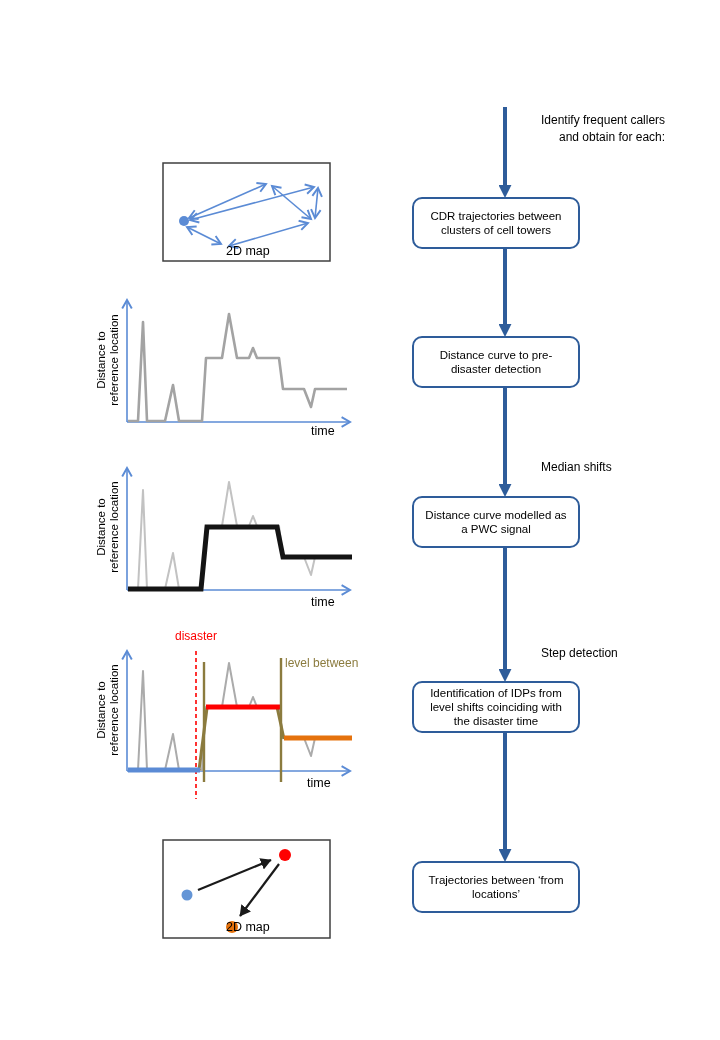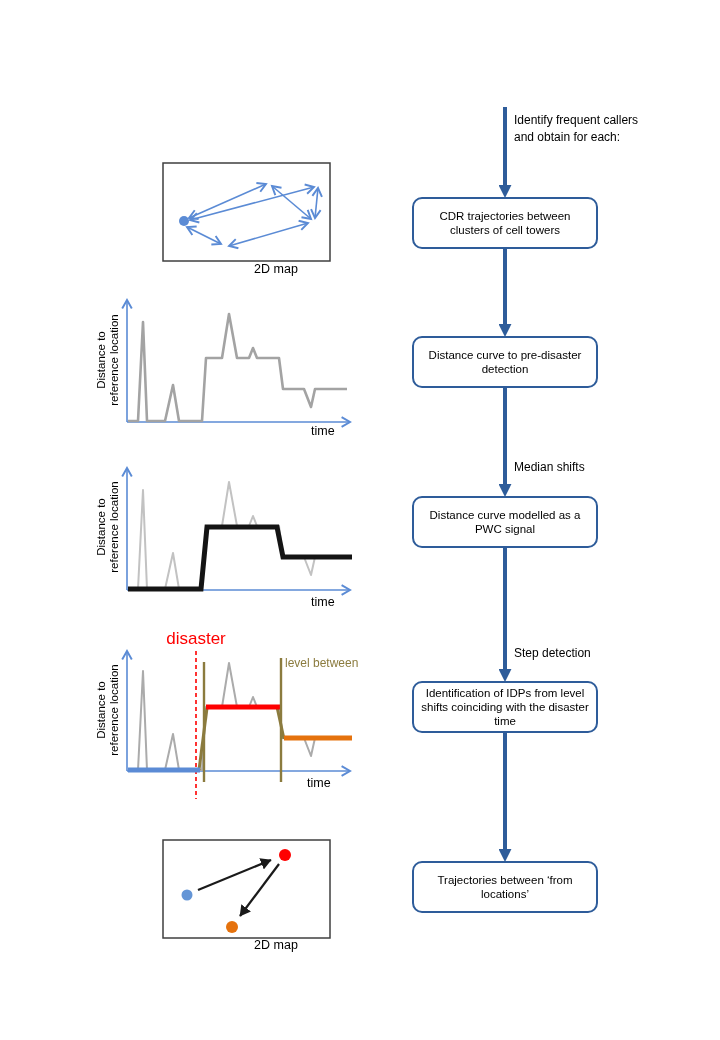--- a/index.html
+++ b/index.html
@@ -23,30 +23,30 @@
   .olive-s{stroke-width:3;}
   .dash{stroke:var(--red);stroke-width:1.6;stroke-dasharray:4 3;fill:none;}
   .flow{stroke:var(--flow_blue);stroke-width:4;}
   .maparrow{stroke:var(--arrow_black);stroke-width:2.2;fill:none;}
   .mk-flow-path{fill:var(--flow_blue);}
   .mk-lite-path{stroke:var(--light_blue);fill:none;stroke-width:1.6;}
   .mk-black-path{fill:var(--arrow_black);}
 
   
   .lbl{position:absolute;color:#000;white-space:pre-line;}
-  .albl{font-size:12px;line-height:17px;left:514px;}
-  .fbox{position:absolute;left:412px;width:186px;height:52px;box-sizing:border-box;
+  .albl{font-size:12px;line-height:17px;left:541px;text-align:right;}
+  .fbox{position:absolute;left:412px;width:168px;height:52px;box-sizing:border-box;
         border:2.8px solid var(--flow_blue);border-radius:10px;background:#fff;
         display:flex;align-items:center;justify-content:center;text-align:center;
         font-size:11.5px;line-height:14px;padding:8px 7px;color:#000;}
   .ylab{width:130px;text-align:center;font-size:11.5px;line-height:13px;
         transform:rotate(-90deg);left:43px;}
   .xlab{font-size:12.5px;}
-  .map-lbl{width:100px;left:226px;text-align:center;font-size:12.5px;margin-top:18px;}
-  .disaster{color:var(--red);font-size:17px;left:158px;width:76px;text-align:center;}
+  .map-lbl{width:100px;left:226px;text-align:left;font-size:12.5px;}
+  .disaster{color:var(--red);font-size:12px;left:158px;width:76px;text-align:center;}
   .lshift{color:var(--olive);font-size:12px;left:285px;}
 </style>
 </head>
 <body>
 
 <div class="page">
 
   <svg class="gfx" viewBox="0 0 720 1040" xmlns="http://www.w3.org/2000/svg">
     <defs>
       <marker id="mk-flow" viewBox="0 0 12 12" refX="1" refY="6" markerWidth="13" markerHeight="13" markerUnits="userSpaceOnUse" orient="auto">

